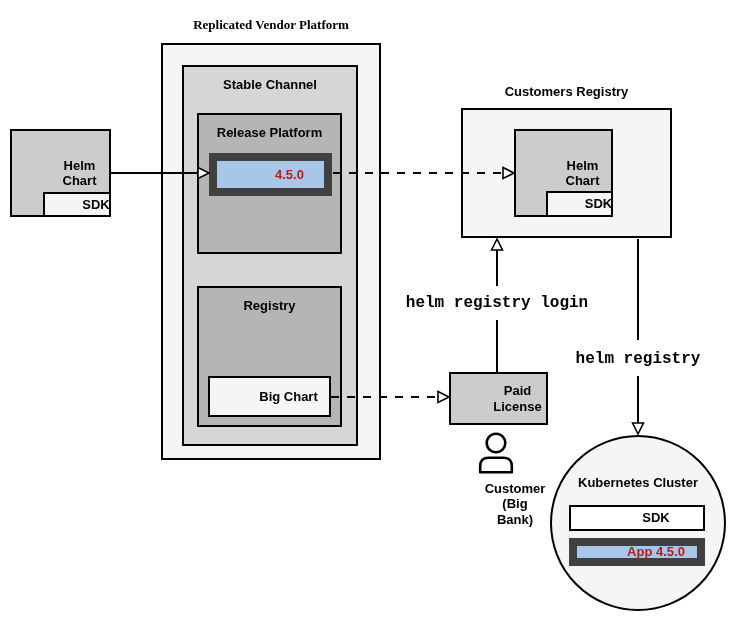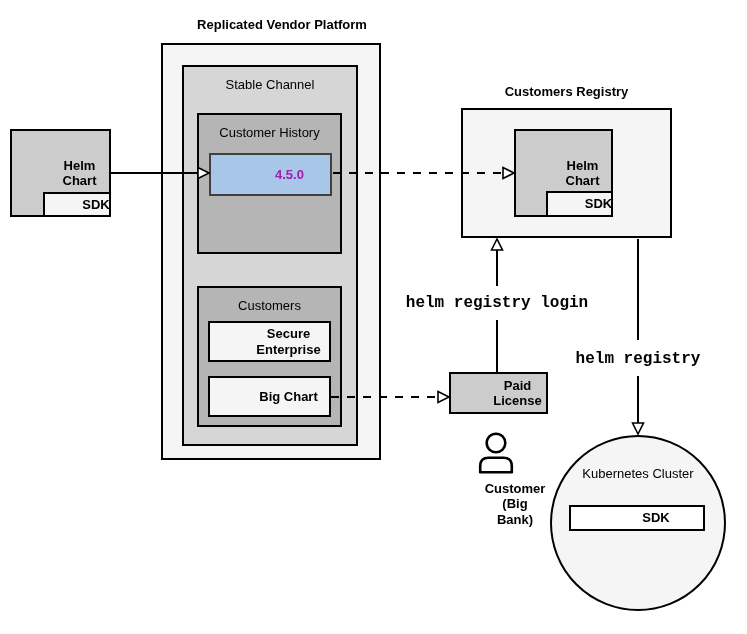--- a/index.html
+++ b/index.html
@@ -7,86 +7,84 @@
     position:relative;width:747px;height:634px;background:#ffffff;overflow:hidden;
     font-family:"Liberation Sans",sans-serif;color:#000;
   }
   .abs{position:absolute;box-sizing:border-box;}
   .box{border:2px solid #000;}
   .fill-light{background:#f5f5f5;}
   .fill-med{background:#cccccc;}
   .fill-channel{background:#d6d6d6;}
   .fill-inner{background:#b5b5b5;}
   .fill-white{background:#ffffff;}
-  .blue{background:#a8c6e8;border:2px solid #404040;color:#a21caf;}
+  .blue{background:#a8c6e8;border:8px solid #404040;color:#b91c1c;}
   .lbl{font-weight:bold;font-size:13px;line-height:1.18;text-align:center;}
   .center-flex{display:flex;align-items:center;justify-content:center;padding-left:38px;}
-  .top-label{position:absolute;left:0;right:0;top:10px;text-align:center;font-weight:normal;font-size:13px;}
+  .top-label{position:absolute;left:0;right:0;top:10px;text-align:center;font-weight:bold;font-size:13px;}
   .mono{font-family:"Liberation Mono","DejaVu Sans Mono",monospace;font-weight:bold;font-size:16px;letter-spacing:0;white-space:nowrap;text-align:center;}
   .circle{border-radius:50%;}
   svg{display:block;}
   #arrows{position:absolute;left:0;top:0;pointer-events:none;}
 </style>
 </head>
 <body>
 
 <div id="canvas">
 
-  <div class="abs lbl" style="left:172px;top:17px;width:220px;">Replicated Vendor Platform</div>
+  <div class="abs lbl" style="left:161px;top:17px;width:220px;font-family:Liberation Serif, serif;">Replicated Vendor Platform</div>
 
   <div class="abs box fill-light" style="left:161px;top:43px;width:220px;height:417px;"></div>
 
   <div class="abs box fill-channel" style="left:182px;top:65px;width:176px;height:381px;">
     <div class="top-label">Stable Channel</div>
   </div>
 
   <div class="abs box fill-inner" style="left:197px;top:113px;width:145px;height:141px;">
-    <div class="top-label">Customer History</div>
+    <div class="top-label">Release Platform</div>
   </div>
 
   <div class="abs blue lbl center-flex" style="left:209px;top:153px;width:123px;height:43px;">4.5.0</div>
 
 
   <div class="abs box fill-inner" style="left:197px;top:286px;width:145px;height:141px;">
-    <div class="top-label">Customers</div>
+    <div class="top-label">Registry</div>
   </div>
 
-  <div class="abs box fill-light center-flex" style="left:208px;top:321px;width:123px;height:41px;">
-    <span class="lbl" style="width:84px;">Secure Enterprise</span>
-  </div>
 
   <div class="abs box fill-light lbl center-flex" style="left:208px;top:376px;width:123px;height:41px;">Big Chart</div>
 
   <div class="abs box fill-med lbl center-flex" style="left:10px;top:129px;width:101px;height:88px;">Helm Chart</div>
   <div class="abs box fill-light lbl center-flex" style="left:43px;top:192px;width:68px;height:25px;">SDK</div>
 
   <div class="abs lbl" style="left:461px;top:84px;width:211px;">Customers Registry</div>
   <div class="abs box fill-light" style="left:461px;top:108px;width:211px;height:130px;"></div>
   <div class="abs box fill-med lbl center-flex" style="left:514px;top:129px;width:99px;height:88px;">Helm Chart</div>
   <div class="abs box fill-light lbl center-flex" style="left:546px;top:191px;width:67px;height:26px;">SDK</div>
 
-  <div class="abs box fill-med center-flex" style="left:449px;top:372px;width:99px;height:42px;">
+  <div class="abs box fill-med center-flex" style="left:449px;top:372px;width:99px;height:53px;">
     <span class="lbl" style="width:56px;">Paid License</span>
   </div>
 
   <svg class="abs" style="left:477px;top:431px;" width="38" height="44" viewBox="0 0 38 44">
     <circle cx="19" cy="12" r="9.3" fill="#ffffff" stroke="#000000" stroke-width="2.6"></circle>
     <path d="M 3.2 41.2 L 3.2 35 Q 3.2 26.8 11.4 26.8 L 26.6 26.8 Q 34.8 26.8 34.8 35 L 34.8 41.2 Z" fill="#ffffff" stroke="#000000" stroke-width="2.6" stroke-linejoin="round"></path>
   </svg>
   <div class="abs center-flex" style="left:454px;top:481px;width:84px;">
     <span class="lbl" style="width:84px;">Customer (Big Bank)</span>
   </div>
 
   <div class="abs mono" style="left:397px;top:294px;width:200px;">helm registry login</div>
   <div class="abs mono" style="left:558px;top:350px;width:160px;">helm registry</div>
 
   <div class="abs box fill-light circle" style="left:550px;top:435px;width:176px;height:176px;">
-    <div class="top-label" style="top:29px;">Kubernetes Cluster</div>
+    <div class="top-label" style="top:38px;">Kubernetes Cluster</div>
   </div>
   <div class="abs box fill-white lbl center-flex" style="left:569px;top:505px;width:136px;height:26px;">SDK</div>
+  <div class="abs blue lbl center-flex" style="left:569px;top:538px;width:136px;height:28px;">App 4.5.0</div>
 
   <svg id="arrows" width="747" height="634" viewBox="0 0 747 634">
 
     <g>
       <line x1="111" y1="173" x2="198" y2="173" stroke="#000" stroke-width="2"></line>
       <path d="M 198 167.5 L 209 173 L 198 178.5 Z" fill="#fff" stroke="#000" stroke-width="1.6"></path>
     </g>
 
     <g>
       <line x1="333" y1="173" x2="502" y2="173" stroke="#000" stroke-width="2" stroke-dasharray="8 8"></line>

